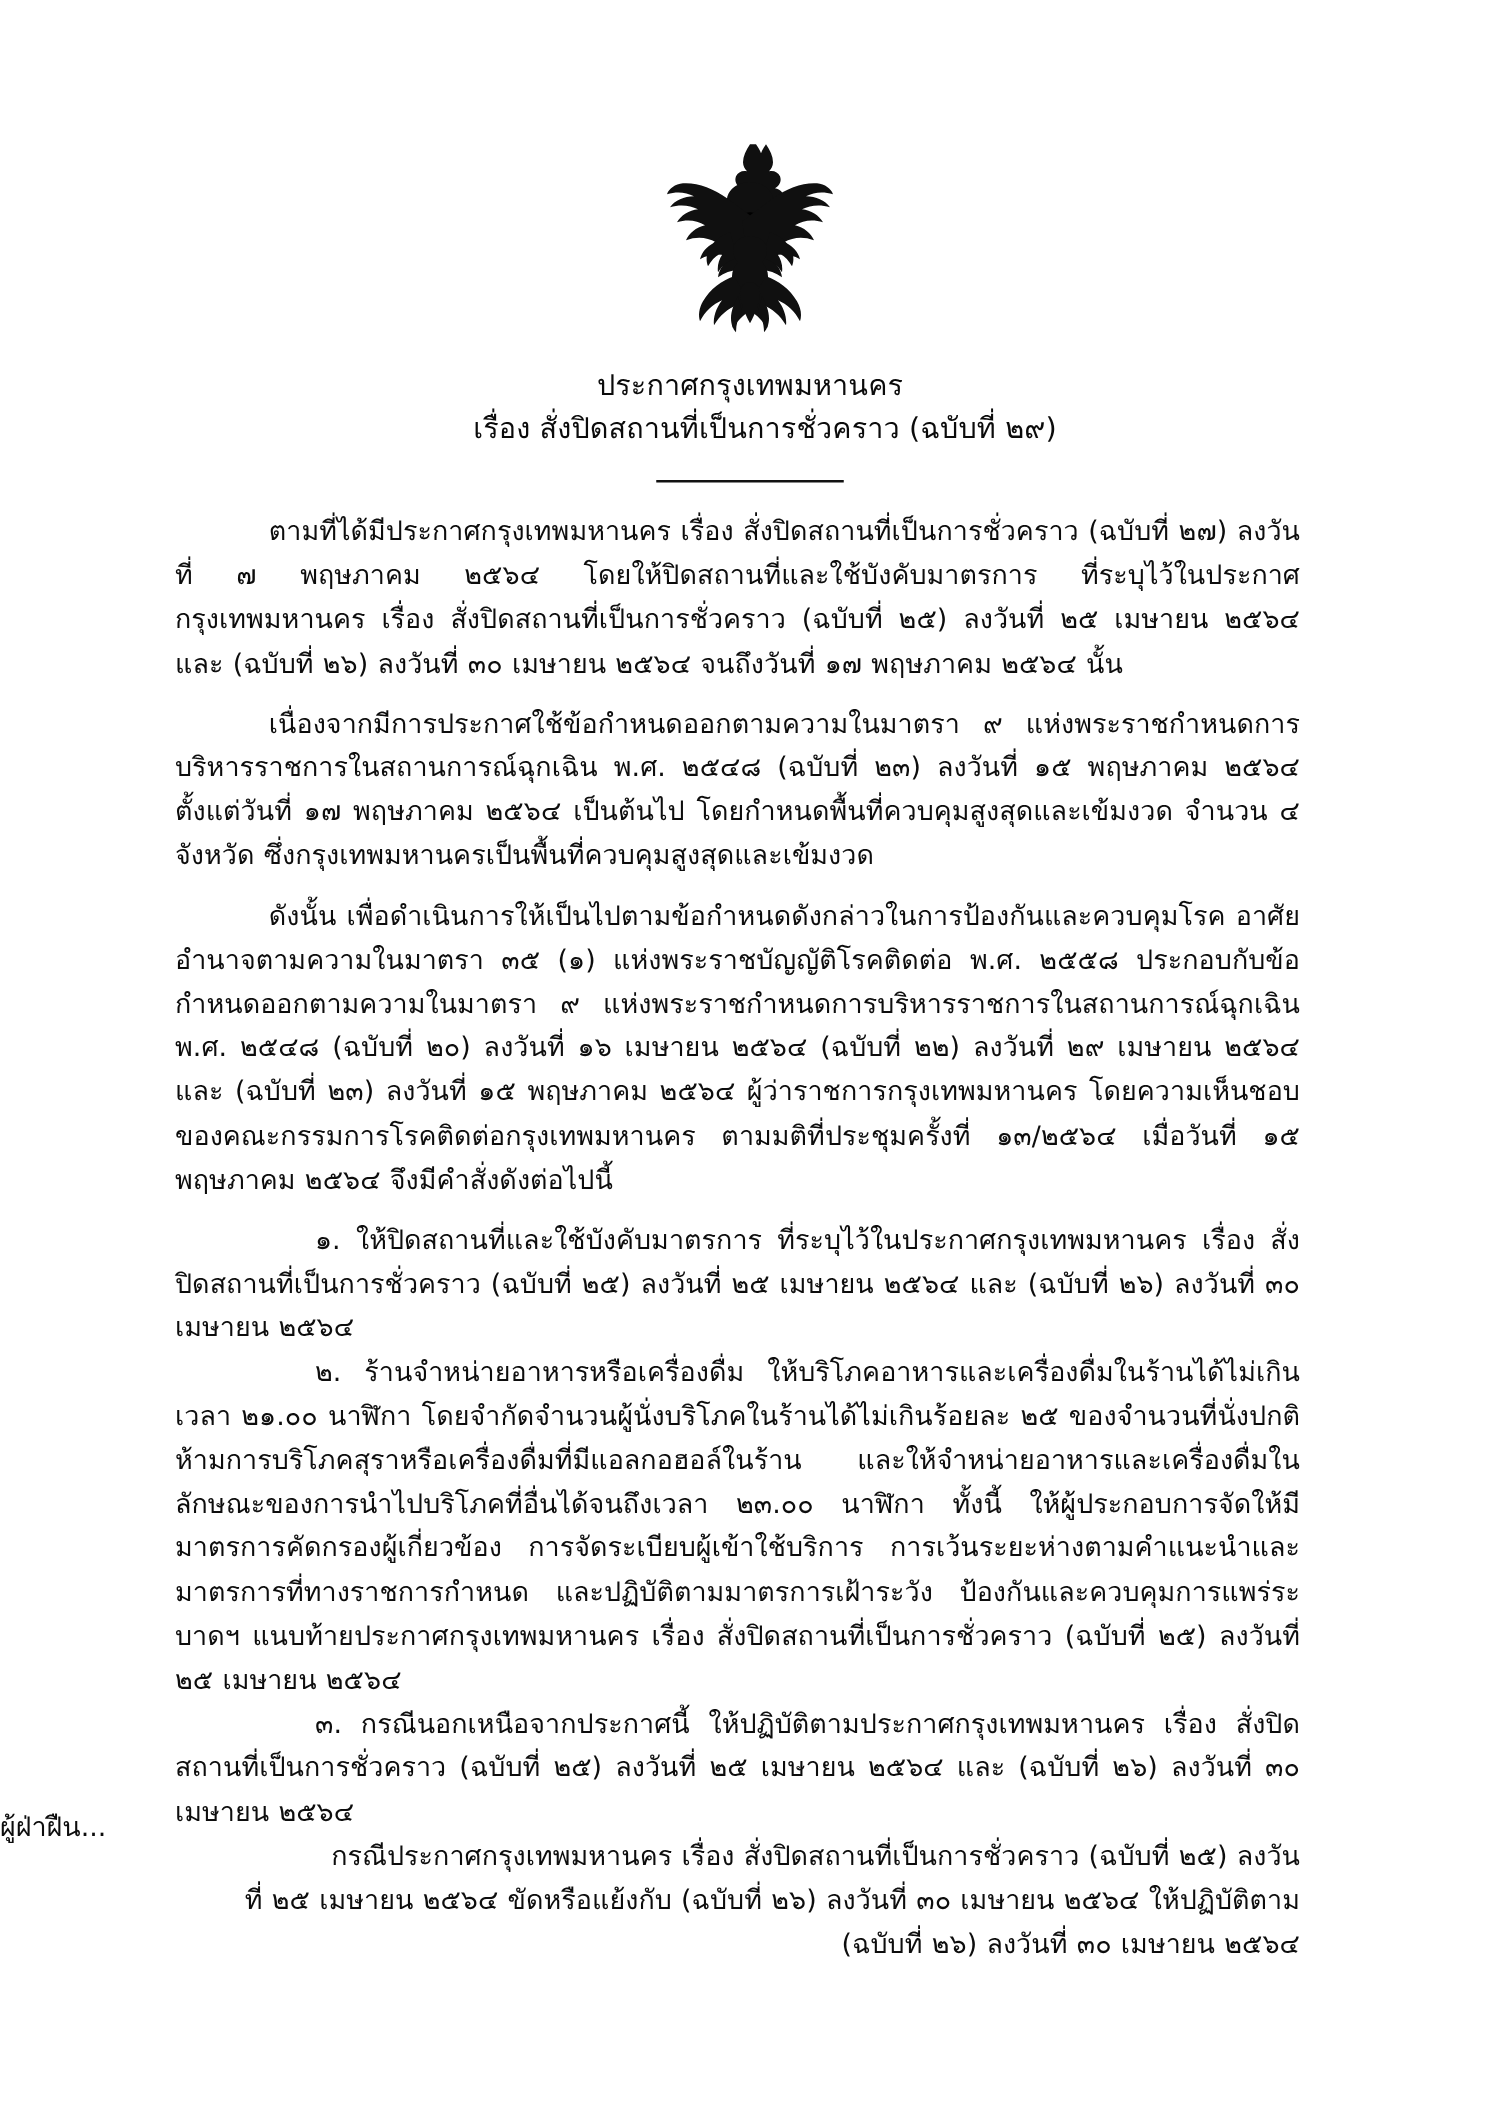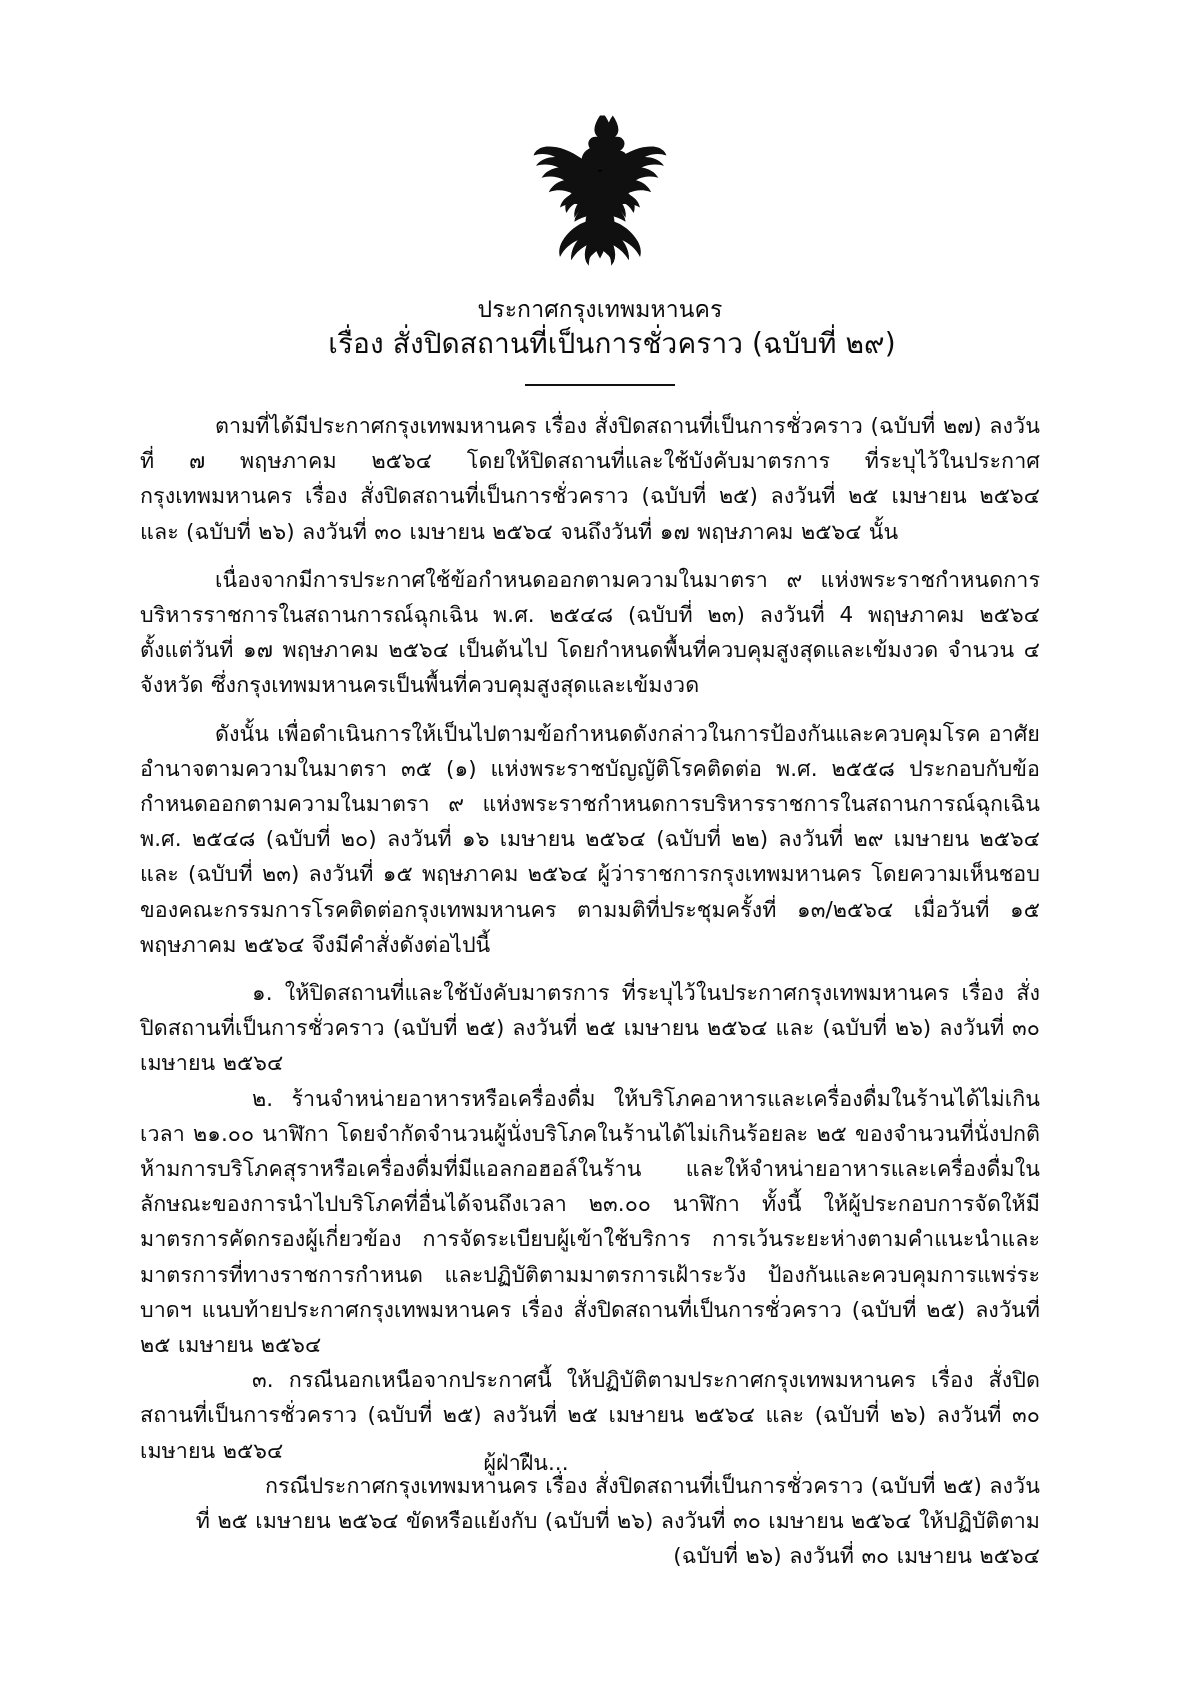--- a/index.html
+++ b/index.html
@@ -45,21 +45,21 @@
     text-align: center;
   }
   .doc-title {
     font-size: 23px;
     line-height: 31px;
     color: #0b0b0b;
     letter-spacing: 0.1px;
     white-space: nowrap;
   }
   .doc-subtitle {
-    font-size: 28px;
+    font-size: 23px;
     line-height: 31px;
     color: #0b0b0b;
     letter-spacing: 0.1px;
     margin-top: 3px;
     white-space: nowrap;
     padding-left: 24px;
   }
 
   .rule-wrap {
     position: absolute;
@@ -104,21 +104,21 @@
   .para-last-natural {
     text-align: right;
   }
 
   
   .footer-note {
     position: absolute;
     top: 1448px;
     left: 0;
     width: 1052px;
-    text-align: center;
+    text-align: left;
     font-size: 21.5px;
     line-height: 30px;
     color: #0d0d0d;
   }
 </style>
 </head>
 <body>
 
 <div class="page">
 
@@ -159,21 +159,21 @@
   </div>
 
   <div class="rule-wrap">
     <div class="rule"></div>
   </div>
 
   <div class="body-col">
 
     <p class="para para-indent">ตามที่ได้มีประกาศกรุงเทพมหานคร เรื่อง สั่งปิดสถานที่เป็นการชั่วคราว (ฉบับที่ ๒๗) ลงวันที่ ๗ พฤษภาคม ๒๕๖๔ โดยให้ปิดสถานที่และใช้บังคับมาตรการ ที่ระบุไว้ในประกาศกรุงเทพมหานคร เรื่อง สั่งปิดสถานที่เป็นการชั่วคราว (ฉบับที่ ๒๕) ลงวันที่ ๒๕ เมษายน ๒๕๖๔ และ (ฉบับที่ ๒๖) ลงวันที่ ๓๐ เมษายน ๒๕๖๔ จนถึงวันที่ ๑๗ พฤษภาคม ๒๕๖๔ นั้น</p>
 
-    <p class="para para-indent">เนื่องจากมีการประกาศใช้ข้อกำหนดออกตามความในมาตรา ๙ แห่งพระราชกำหนดการบริหารราชการในสถานการณ์ฉุกเฉิน พ.ศ. ๒๕๔๘ (ฉบับที่ ๒๓) ลงวันที่ 4 พฤษภาคม ๒๕๖๔ ตั้งแต่วันที่ ๑๗ พฤษภาคม ๒๕๖๔ เป็นต้นไป โดยกำหนดพื้นที่ควบคุมสูงสุดและเข้มงวด จำนวน ๔ จังหวัด ซึ่งกรุงเทพมหานครเป็นพื้นที่ควบคุมสูงสุดและเข้มงวด</p>
+    <p class="para para-indent">เนื่องจากมีการประกาศใช้ข้อกำหนดออกตามความในมาตรา ๙ แห่งพระราชกำหนดการบริหารราชการในสถานการณ์ฉุกเฉิน พ.ศ. ๒๕๔๘ (ฉบับที่ ๒๓) ลงวันที่ ๑๕ พฤษภาคม ๒๕๖๔ ตั้งแต่วันที่ ๑๗ พฤษภาคม ๒๕๖๔ เป็นต้นไป โดยกำหนดพื้นที่ควบคุมสูงสุดและเข้มงวด จำนวน ๔ จังหวัด ซึ่งกรุงเทพมหานครเป็นพื้นที่ควบคุมสูงสุดและเข้มงวด</p>
 
     <p class="para para-indent">ดังนั้น เพื่อดำเนินการให้เป็นไปตามข้อกำหนดดังกล่าวในการป้องกันและควบคุมโรค อาศัยอำนาจตามความในมาตรา ๓๕ (๑) แห่งพระราชบัญญัติโรคติดต่อ พ.ศ. ๒๕๕๘  ประกอบกับข้อกำหนดออกตามความในมาตรา ๙   แห่งพระราชกำหนดการบริหารราชการในสถานการณ์ฉุกเฉิน พ.ศ. ๒๕๔๘ (ฉบับที่ ๒๐) ลงวันที่ ๑๖ เมษายน ๒๕๖๔ (ฉบับที่ ๒๒) ลงวันที่ ๒๙ เมษายน ๒๕๖๔ และ (ฉบับที่ ๒๓) ลงวันที่ ๑๕ พฤษภาคม ๒๕๖๔ ผู้ว่าราชการกรุงเทพมหานคร โดยความเห็นชอบของคณะกรรมการโรคติดต่อกรุงเทพมหานคร ตามมติที่ประชุมครั้งที่ ๑๓/๒๕๖๔ เมื่อวันที่ ๑๕ พฤษภาคม ๒๕๖๔ จึงมีคำสั่งดังต่อไปนี้</p>
 
     <p class="para para-indent-sm tight">๑. ให้ปิดสถานที่และใช้บังคับมาตรการ ที่ระบุไว้ในประกาศกรุงเทพมหานคร เรื่อง สั่งปิดสถานที่เป็นการชั่วคราว (ฉบับที่ ๒๕) ลงวันที่ ๒๕ เมษายน ๒๕๖๔ และ (ฉบับที่ ๒๖) ลงวันที่ ๓๐ เมษายน ๒๕๖๔</p>
 
     <p class="para para-indent-sm tight">๒. ร้านจำหน่ายอาหารหรือเครื่องดื่ม ให้บริโภคอาหารและเครื่องดื่มในร้านได้ไม่เกินเวลา ๒๑.๐๐ นาฬิกา โดยจำกัดจำนวนผู้นั่งบริโภคในร้านได้ไม่เกินร้อยละ ๒๕ ของจำนวนที่นั่งปกติ ห้ามการบริโภคสุราหรือเครื่องดื่มที่มีแอลกอฮอล์ในร้าน และให้จำหน่ายอาหารและเครื่องดื่มในลักษณะของการนำไปบริโภคที่อื่นได้จนถึงเวลา ๒๓.๐๐ นาฬิกา ทั้งนี้ ให้ผู้ประกอบการจัดให้มีมาตรการคัดกรองผู้เกี่ยวข้อง การจัดระเบียบผู้เข้าใช้บริการ การเว้นระยะห่างตามคำแนะนำและมาตรการที่ทางราชการกำหนด และปฏิบัติตามมาตรการเฝ้าระวัง ป้องกันและควบคุมการแพร่ระบาดฯ แนบท้ายประกาศกรุงเทพมหานคร เรื่อง สั่งปิดสถานที่เป็นการชั่วคราว (ฉบับที่ ๒๕) ลงวันที่ ๒๕ เมษายน ๒๕๖๔</p>
 
     <p class="para para-indent-sm tight">๓. กรณีนอกเหนือจากประกาศนี้ ให้ปฏิบัติตามประกาศกรุงเทพมหานคร เรื่อง สั่งปิดสถานที่เป็นการชั่วคราว (ฉบับที่ ๒๕) ลงวันที่ ๒๕ เมษายน ๒๕๖๔ และ (ฉบับที่ ๒๖) ลงวันที่ ๓๐ เมษายน ๒๕๖๔</p>
 
     <p class="para para-indent-sm para-last-natural tight">กรณีประกาศกรุงเทพมหานคร เรื่อง สั่งปิดสถานที่เป็นการชั่วคราว (ฉบับที่ ๒๕) ลงวันที่ ๒๕ เมษายน ๒๕๖๔ ขัดหรือแย้งกับ (ฉบับที่ ๒๖) ลงวันที่ ๓๐ เมษายน ๒๕๖๔ ให้ปฏิบัติตาม (ฉบับที่ ๒๖) ลงวันที่ ๓๐ เมษายน ๒๕๖๔</p>

